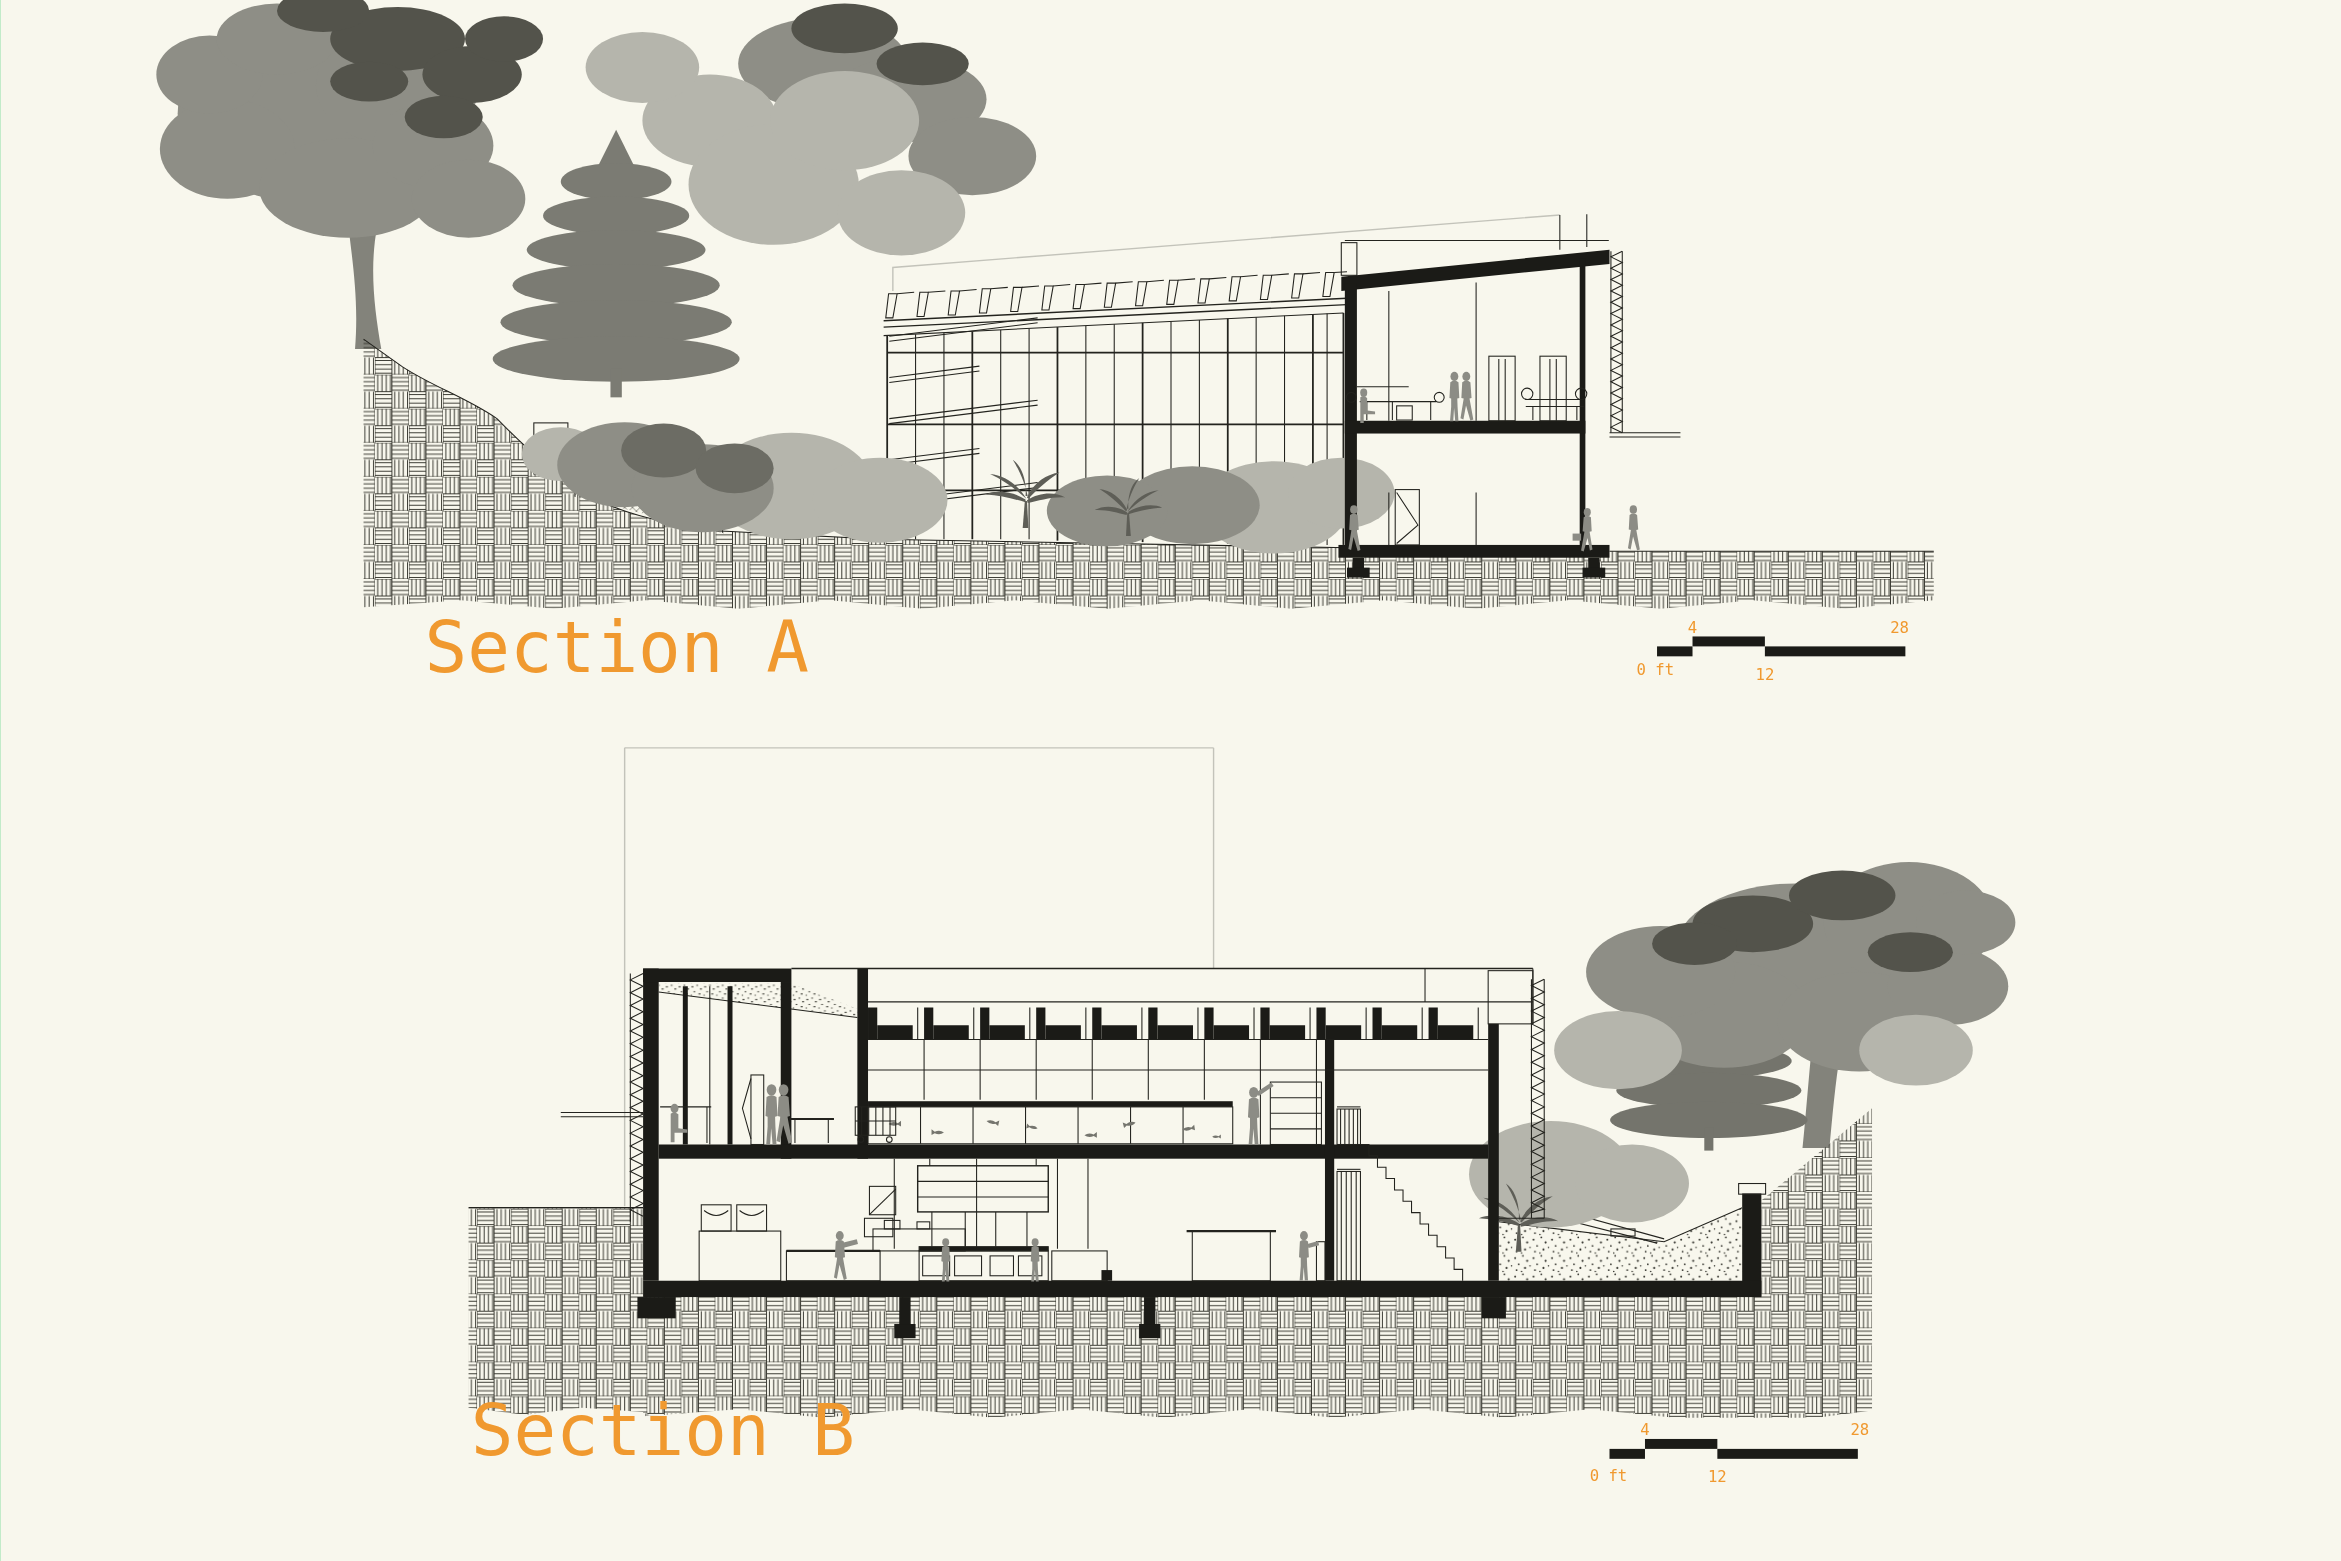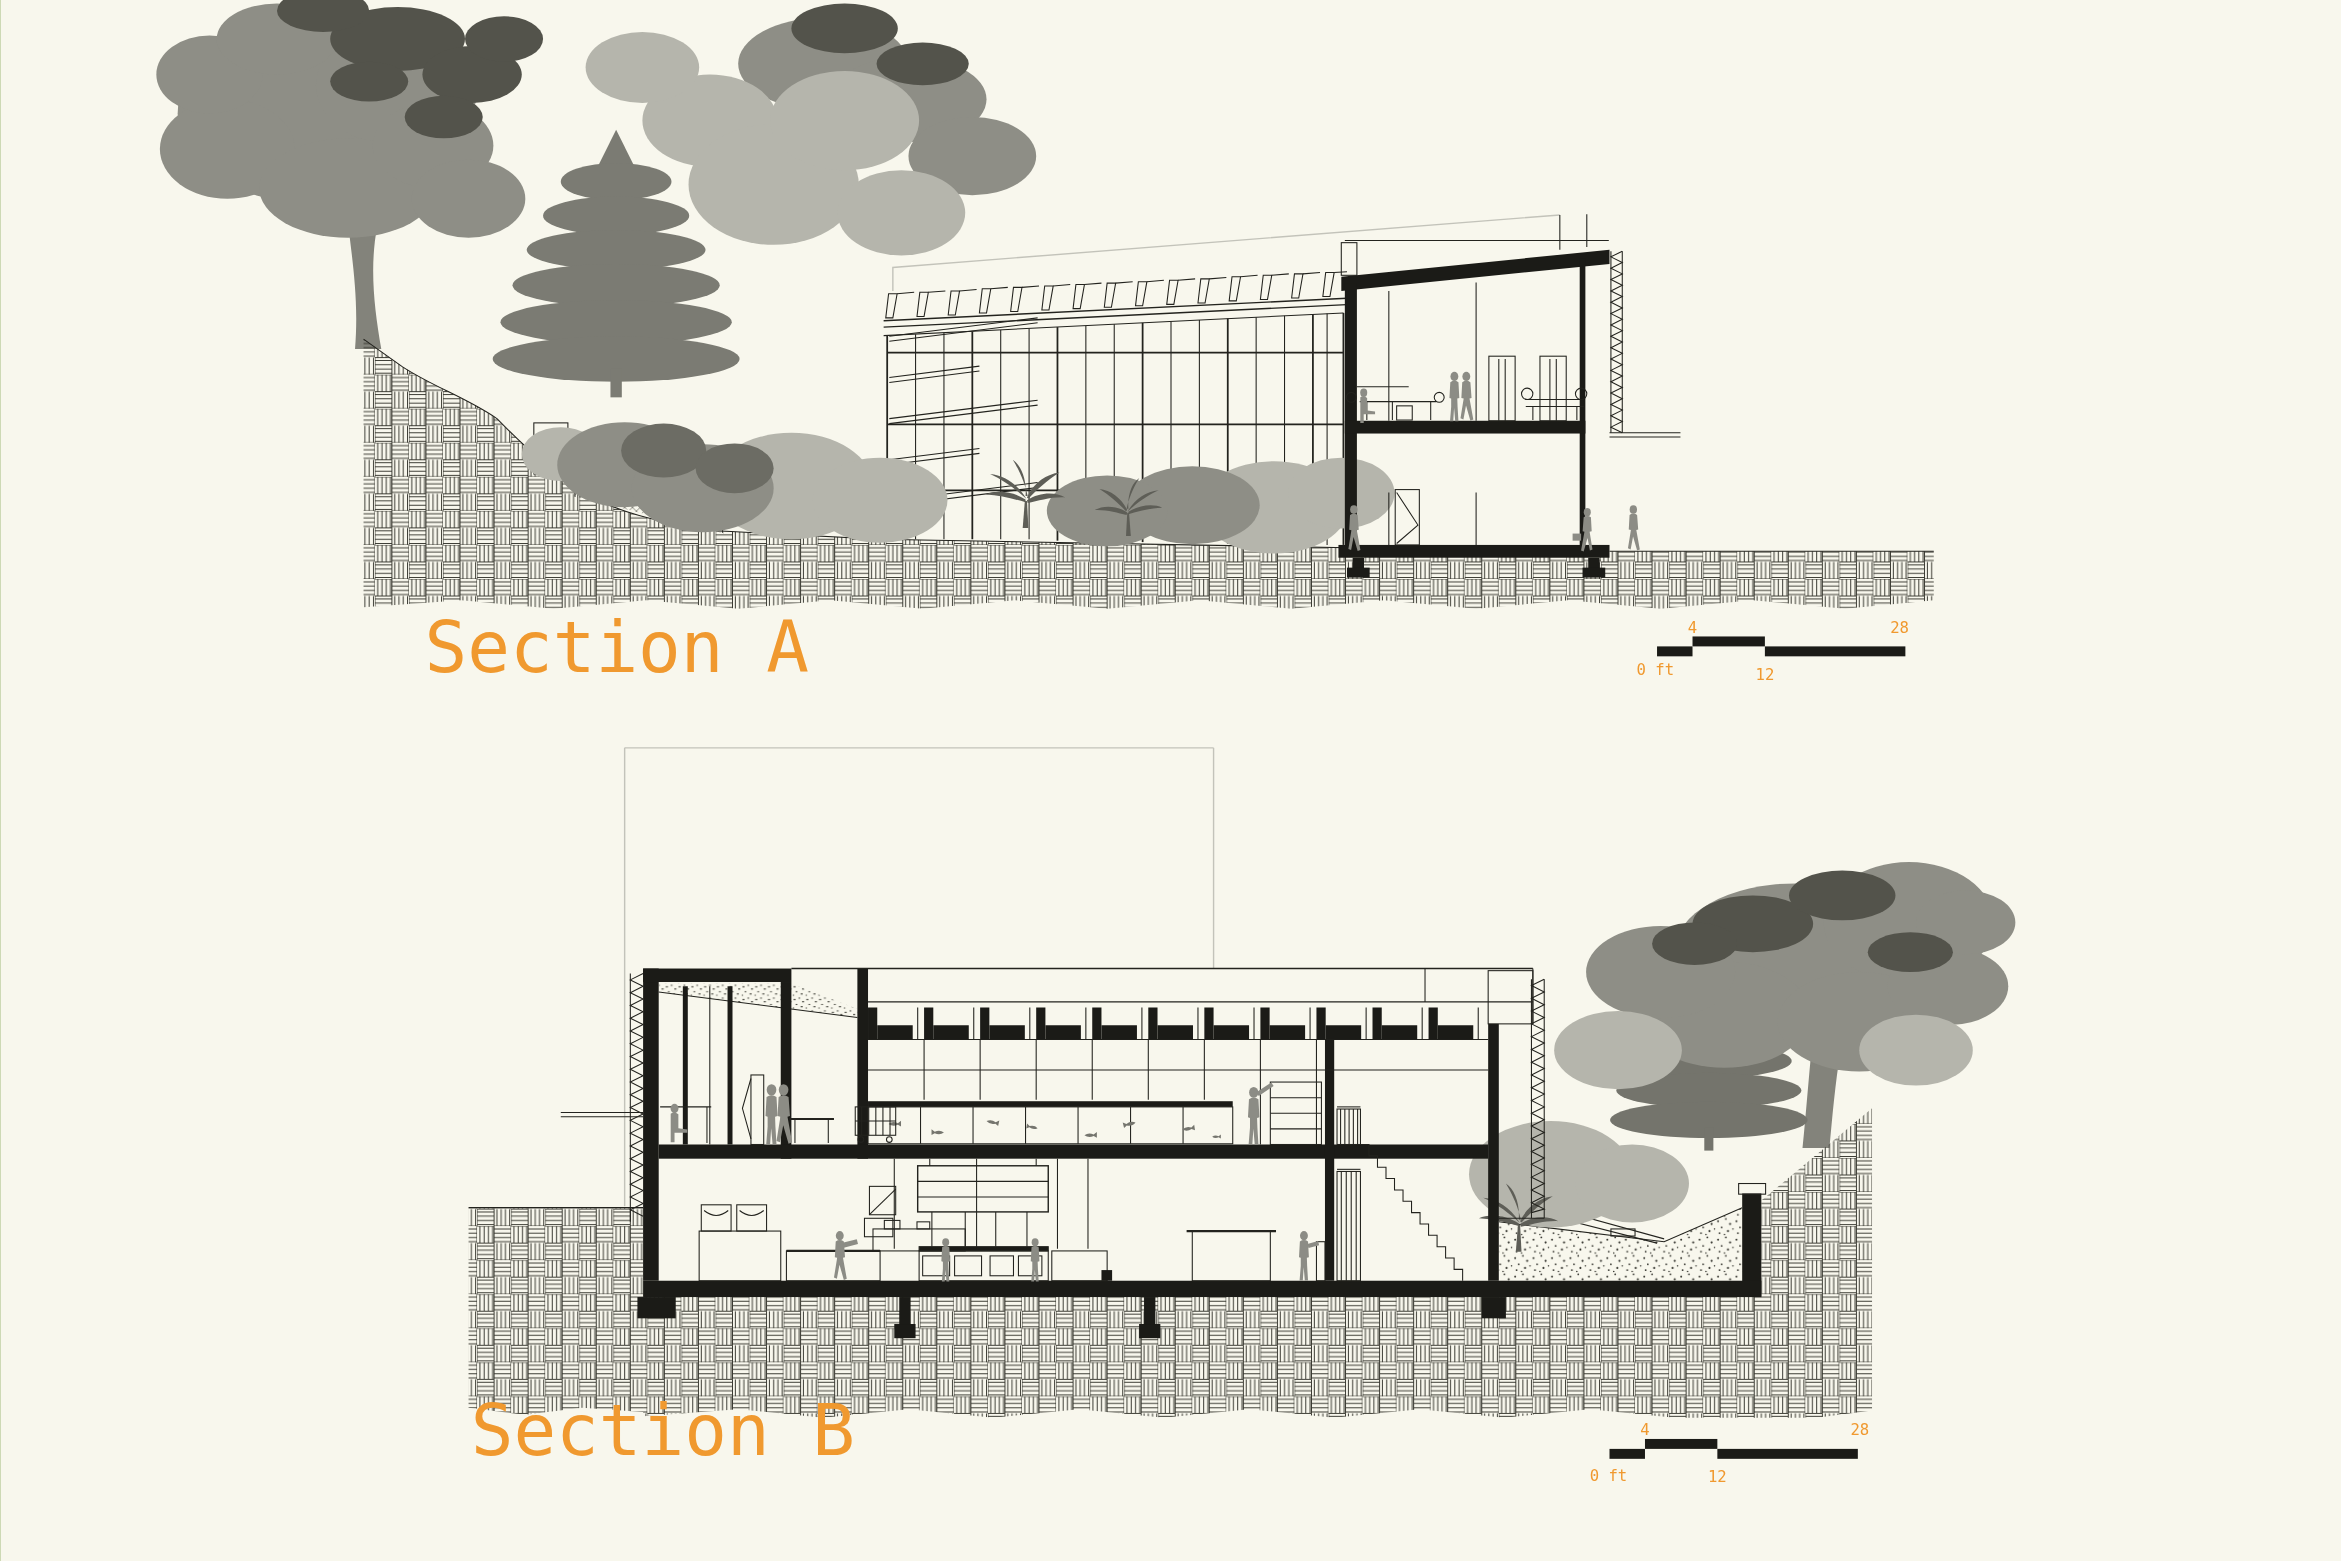--- a/index.html
+++ b/index.html
@@ -1,16 +1,16 @@
 <!DOCTYPE html>
 <html style="font-size:11.4px"><head>
 <meta charset="utf-8">
 <style>
   html,body{margin:0;padding:0;background:#F8F7ED;}
-  #sheet{position:relative;width:2342px;height:1561px;background:#4d7c0f;overflow:hidden;}
+  #sheet{position:relative;width:2342px;height:1561px;background:#22c55e;overflow:hidden;}
   svg{position:absolute;left:0;top:0;}
   .ln{stroke:#23231E;fill:none;stroke-width:1.5px;}
   .ln2{stroke:#23231E;fill:none;stroke-width:2.5px;}
   .blk{fill:#1B1B17;stroke:none;}
   .faint{stroke:#C3C3BA;fill:none;stroke-width:2px;}
   .tm{fill:#8E8E86;stroke:none;}   
   .td{fill:#53534B;stroke:none;}   
   .tl{fill:#B5B5AC;stroke:none;}   
   .tk{fill:#83837B;stroke:none;}   
   .pd{fill:#5E5E57;stroke:none;}   

